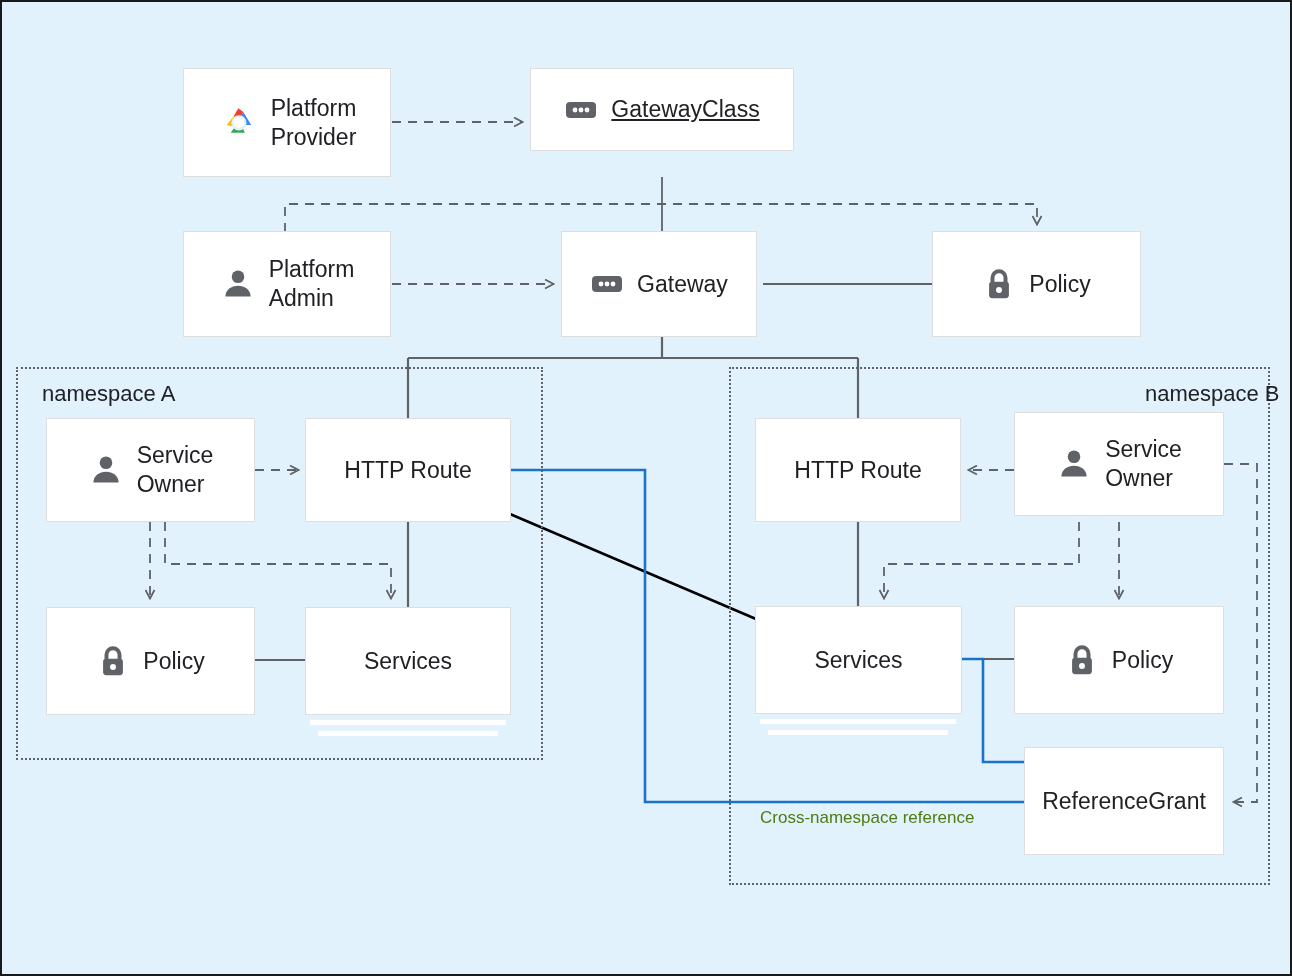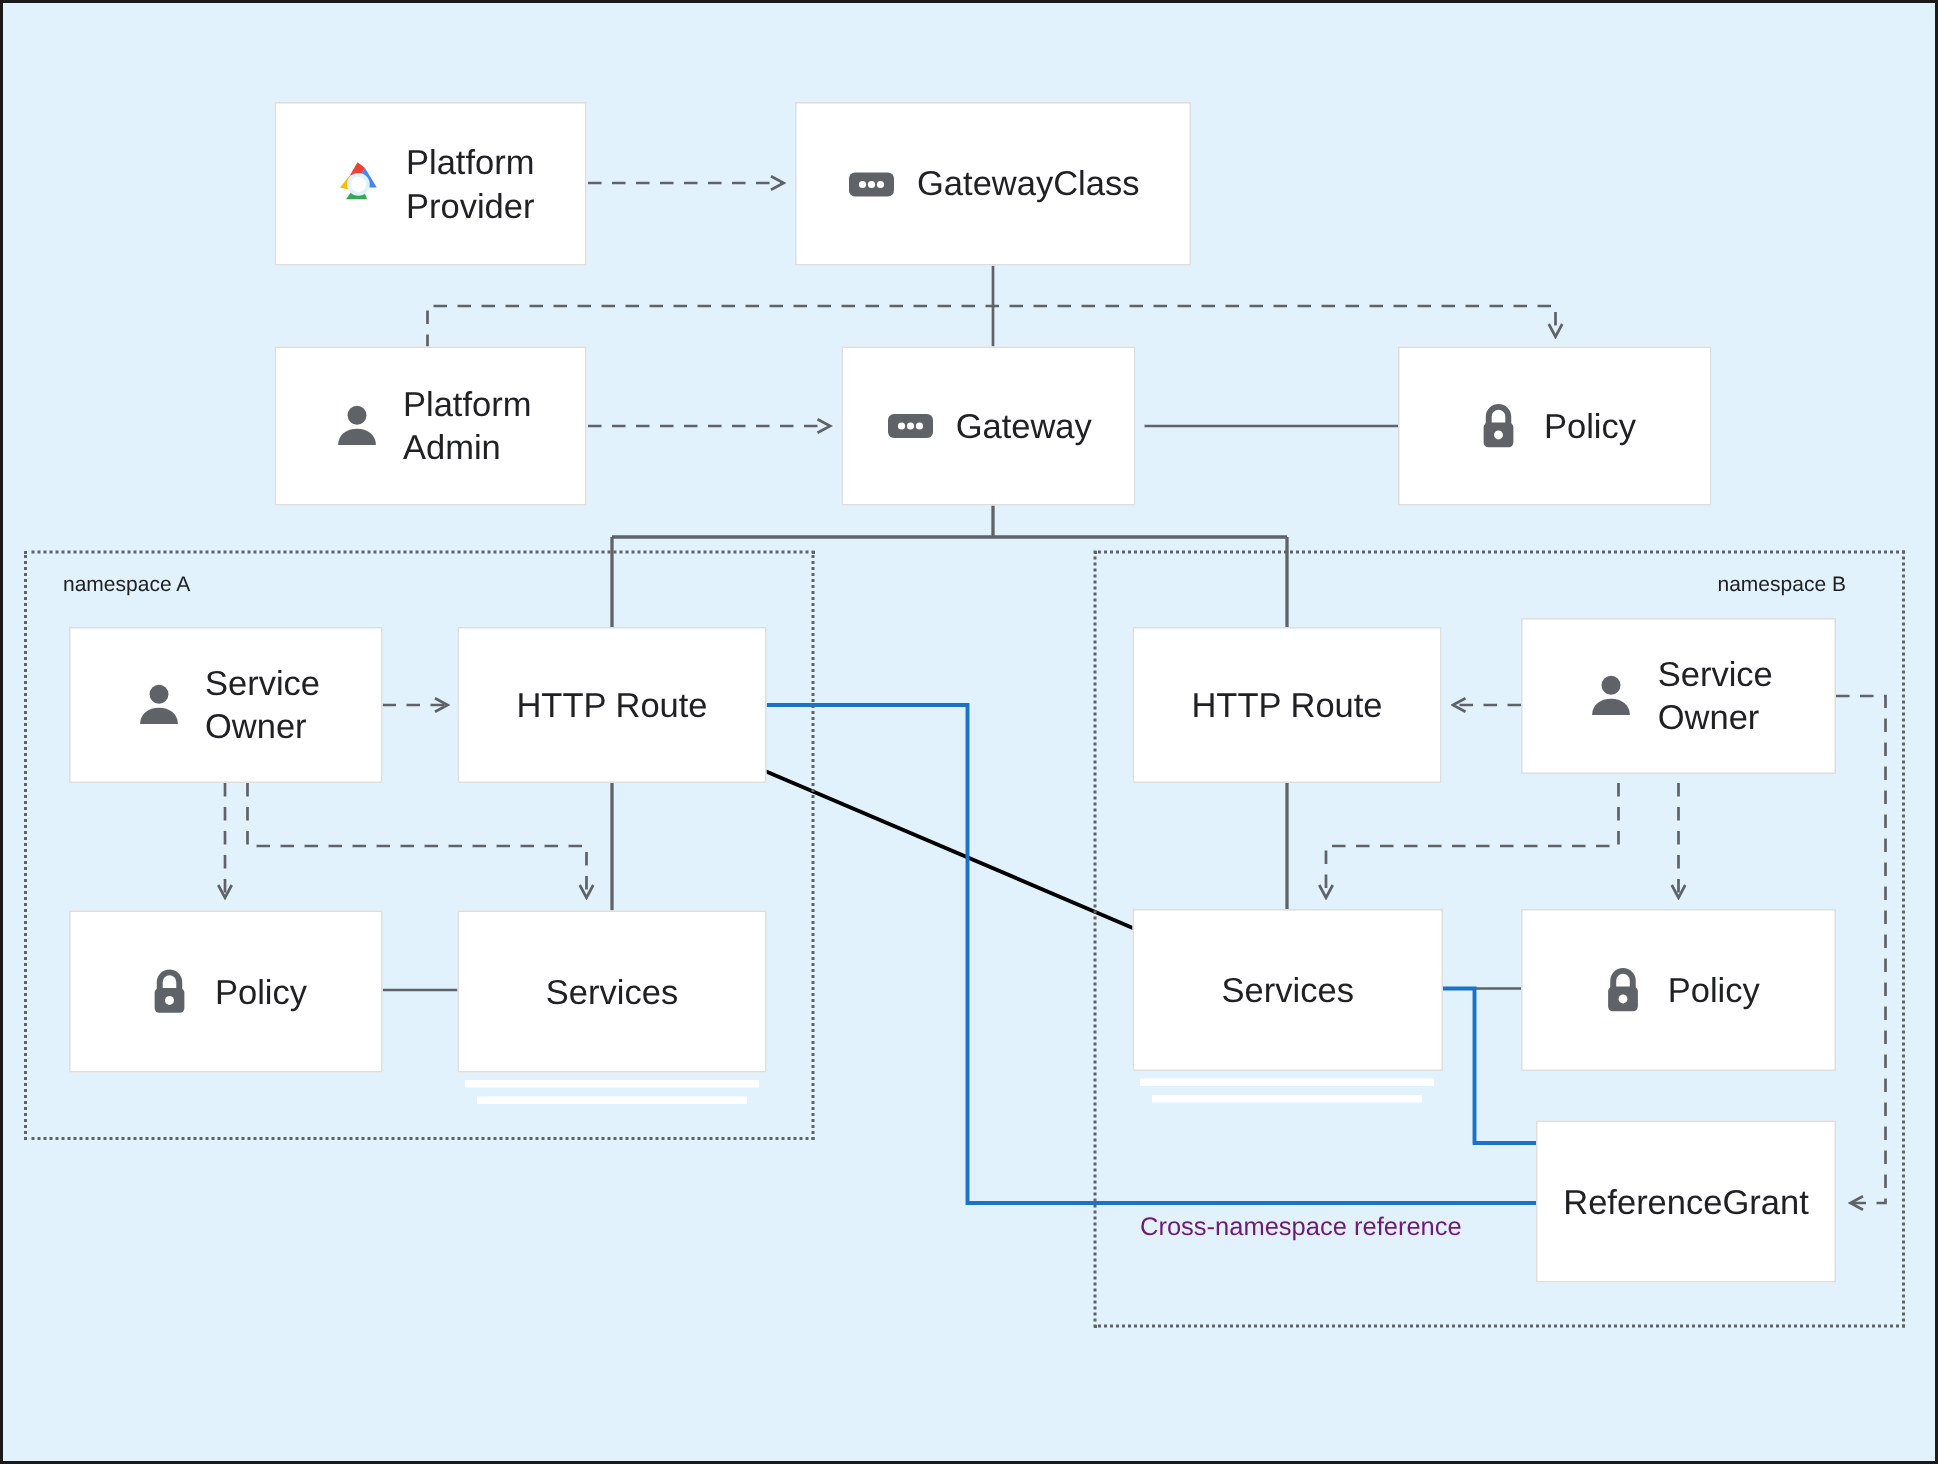--- a/index.html
+++ b/index.html
@@ -25,28 +25,28 @@
   .node .lbl{font-size:23px;line-height:29px;white-space:pre-line;color:#202124;}
   .icon{flex:0 0 auto;display:block;}
   .ns-box{
     position:absolute;
     border:2px dotted #5f6368;
     box-sizing:border-box;
     background:transparent;
   }
   .ns-label{
     position:absolute;
-    font-size:14px;color:#202124;
+    font-size:22px;color:#202124;
     white-space:nowrap;
   }
   .stack-line{position:absolute;background:#ffffff;height:5px;}
   .xref-label{
     position:absolute;
     font-size:17px;
-    color:#701a75;
+    color:#4d7c0f;
     white-space:nowrap;
   }
 </style>
 </head>
 <body>
 
 <div id="canvas">
 
   <svg class="wires" viewBox="0 0 1292 976">
     <defs>
@@ -114,21 +114,21 @@
         <path d="M5.2 13.2 L9.3 8.1 L12.6 9.9 L10.1 14.4 Z" fill="#fbbc05"></path>
         <path d="M7.6 17.9 L10.1 14.4 L14.6 14.4 L16.1 17.9 Z" fill="#34a853"></path>
         <path d="M12.55 7.4 A4.55 4.55 0 1 0 12.55 16.5 A4.55 4.55 0 1 0 12.55 7.4 Z" fill="#e2f2fd"></path>
         <path d="M12.55 8.9 A3.05 3.05 0 1 1 12.55 15.0 A3.05 3.05 0 1 1 12.55 8.9 Z" fill="#ffffff"></path>
       </svg>
       <span class="lbl">Platform
 Provider</span>
     </div>
   </div>
 
-  <div class="node" style="left:528px;top:66px;width:264px;height:109px;">
+  <div class="node" style="left:528px;top:66px;width:264px;height:83px;text-decoration:underline;">
     <div class="inner">
       <svg class="icon" width="34" height="24" viewBox="0 0 34 24">
         <rect x="2" y="4" width="30" height="16" rx="4" fill="#5f6368"></rect>
         <circle cx="11" cy="12" r="2.4" fill="#ffffff"></circle>
         <circle cx="17" cy="12" r="2.4" fill="#ffffff"></circle>
         <circle cx="23" cy="12" r="2.4" fill="#ffffff"></circle>
       </svg>
       <span class="lbl">GatewayClass</span>
     </div>
   </div>

